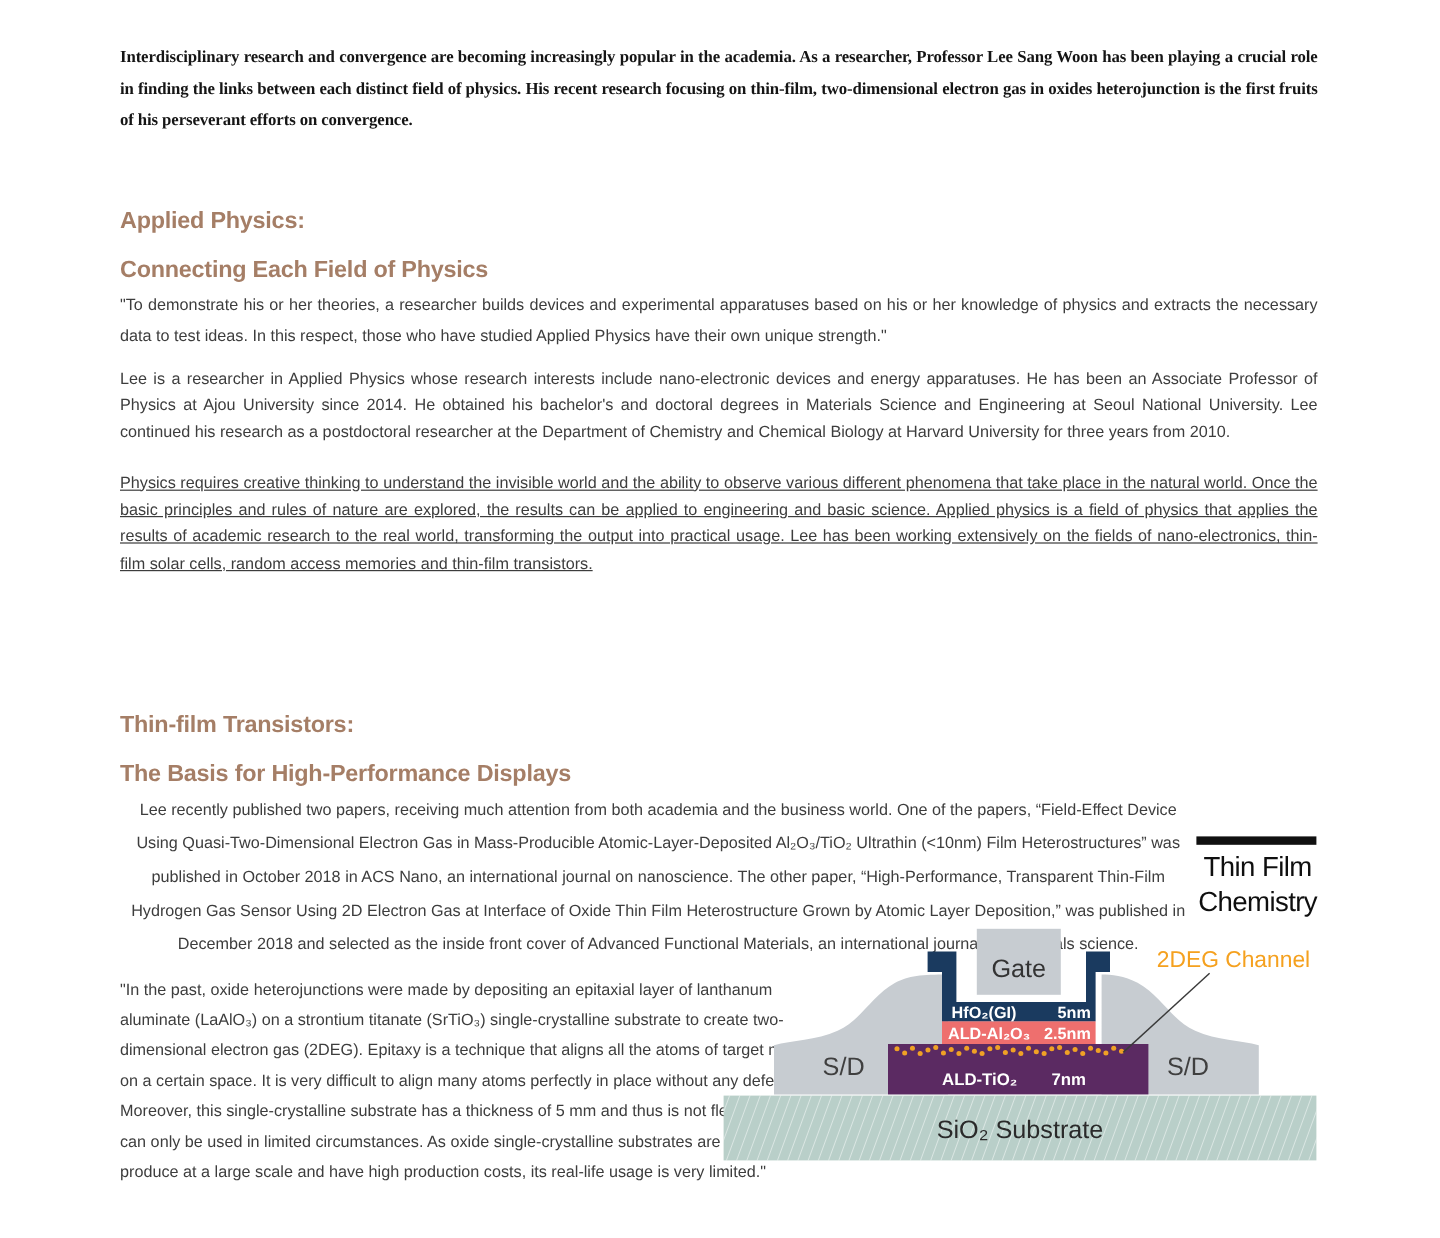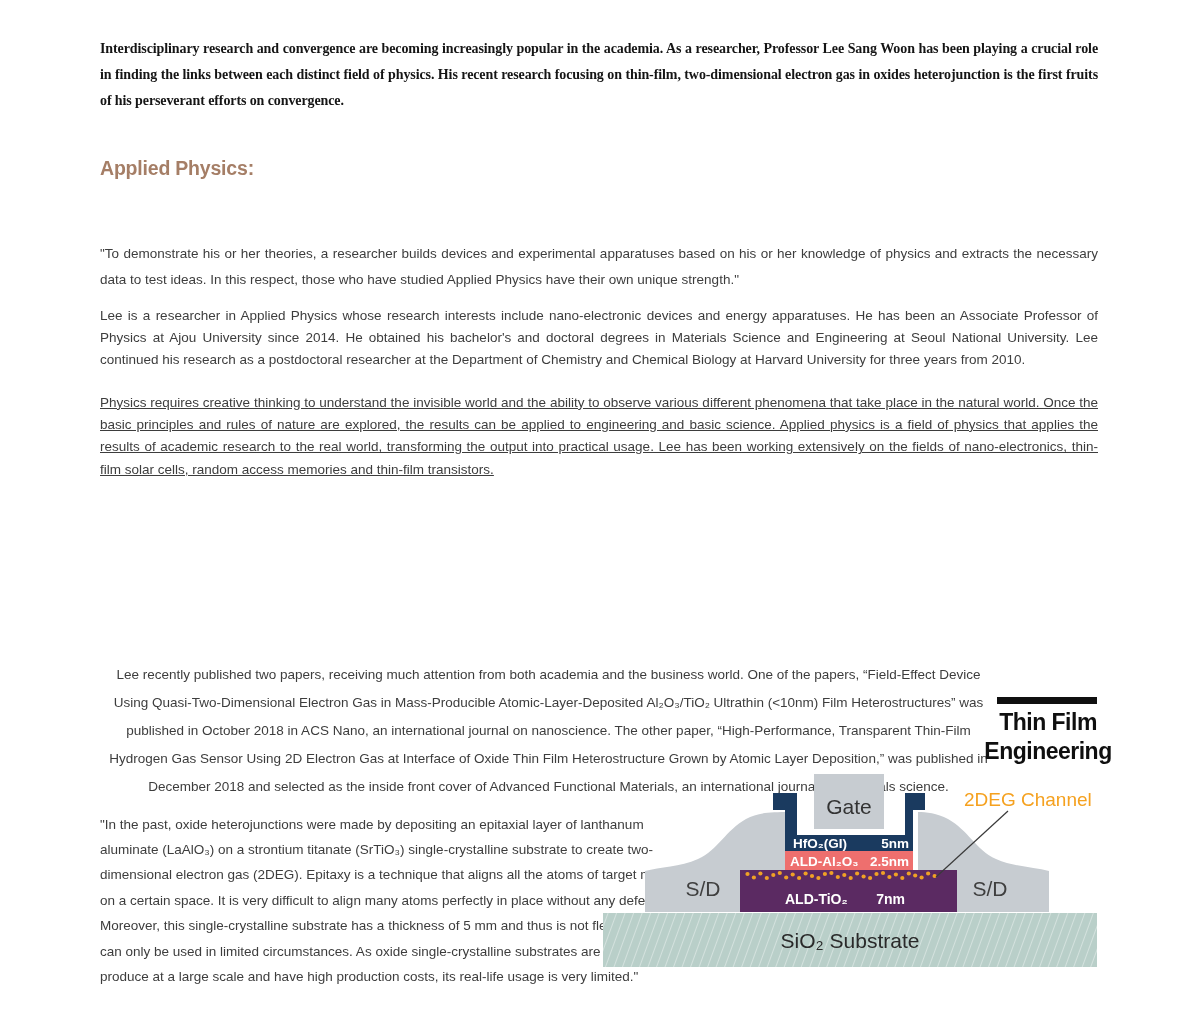--- a/index.html
+++ b/index.html
@@ -11,61 +11,66 @@
   .intro {
     left:100px; top:22px; width:998px;
     font-size:14px; font-weight:bold; line-height:26px;
     text-align:justify; color:#151515; letter-spacing:-0.1px;font-family:Liberation Serif, serif;
   }
   .heading {
     left:100px; width:600px;
     font-size:19.5px; font-weight:bold; line-height:25px;
     color:#a57e66; letter-spacing:-0.2px;
   }
-  .heading span { display:block; }
+  .heading span { display:block;margin-top:16px; }
   .h1 { top:156px; }
   .h2 { top:576px; }
   .bodytext { font-size:13.5px; color:#3d3d3d; }
   .q1 { left:100px; top:227px; width:998px; line-height:26px; text-align:justify; }
   .p1 { left:100px; top:291px; width:998px; line-height:22.4px; text-align:justify; }
   .p2 { left:100px; top:378px; width:998px; line-height:22.4px; text-align:justify;text-decoration:underline; }
   .p3 { left:100px; top:647px; width:897px; line-height:28px; text-align:center; }
   .q2 { left:100px; top:798px; width:592px; line-height:25.4px; text-align:left; }
   .tft-bar { left:997px; top:697px; width:100px; height:7px; background:#101010; }
   .tft-title {
     left:942px; top:708px; width:212px; text-align:center;
-    font-size:23px; font-weight:bold; line-height:29px; color:#0f0f0f; letter-spacing:-0.5px;
+    font-size:23px; font-weight:normal; line-height:29px; color:#0f0f0f; letter-spacing:-0.5px;
   }
   .tft-title span { display:block; }
   .diagram { left:600px; top:770px; width:500px; height:205px; }
   .svgtext { font-family:"Liberation Sans","DejaVu Sans",sans-serif; }
 </style>
 </head>
 <body>
 
 <div class="page">
 
   <p class="abs intro">Interdisciplinary research and convergence are becoming increasingly popular in the academia. As a researcher, Professor Lee Sang Woon has been playing a crucial role in finding the links between each distinct field of physics. His recent research focusing on thin-film, two-dimensional electron gas in oxides heterojunction is the first fruits of his perseverant efforts on convergence.</p>
 
   <div class="abs heading h1">
     <span>Applied Physics:</span>
+    <span>Connecting Each Field of Physics</span>
   </div>
 
   <p class="abs bodytext q1">"To demonstrate his or her theories, a researcher builds devices and experimental apparatuses based on his or her knowledge of physics and extracts the necessary data to test ideas. In this respect, those who have studied Applied Physics have their own unique strength."</p>
   <p class="abs bodytext p1">Lee is a researcher in Applied Physics whose research interests include nano-electronic devices and energy apparatuses. He has been an Associate Professor of Physics at Ajou University since 2014. He obtained his bachelor's and doctoral degrees in Materials Science and Engineering at Seoul National University. Lee continued his research as a postdoctoral researcher at the Department of Chemistry and Chemical Biology at Harvard University for three years from 2010.</p>
   <p class="abs bodytext p2">Physics requires creative thinking to understand the invisible world and the ability to observe various different phenomena that take place in the natural world. Once the basic principles and rules of nature are explored, the results can be applied to engineering and basic science. Applied physics is a field of physics that applies the results of academic research to the real world, transforming the output into practical usage. Lee has been working extensively on the fields of nano-electronics, thin-film solar cells, random access memories and thin-film transistors.</p>
 
+  <div class="abs heading h2">
+    <span>Thin-film Transistors:</span>
+    <span>The Basis for High-Performance Displays</span>
+  </div>
 
   <p class="abs bodytext p3">Lee recently published two papers, receiving much attention from both academia and the business world. One of the papers, “Field-Effect Device Using Quasi-Two-Dimensional Electron Gas in Mass-Producible Atomic-Layer-Deposited Al₂O₃/TiO₂ Ultrathin (&lt;10nm) Film Heterostructures” was published in October 2018 in ACS Nano, an international journal on nanoscience. The other paper, “High-Performance, Transparent Thin-Film Hydrogen Gas Sensor Using 2D Electron Gas at Interface of Oxide Thin Film Heterostructure Grown by Atomic Layer Deposition,” was published in December 2018 and selected as the inside front cover of Advanced Functional Materials, an international journal on materials science.</p>
   <p class="abs bodytext q2">"In the past, oxide heterojunctions were made by depositing an epitaxial layer of lanthanum aluminate (LaAlO₃) on a strontium titanate (SrTiO₃) single-crystalline substrate to create two-dimensional electron gas (2DEG). Epitaxy is a technique that aligns all the atoms of target material on a certain space. It is very difficult to align many atoms perfectly in place without any defects. Moreover, this single-crystalline substrate has a thickness of 5 mm and thus is not flexible, so it can only be used in limited circumstances. As oxide single-crystalline substrates are difficult to produce at a large scale and have high production costs, its real-life usage is very limited."</p>
 
   <div class="abs tft-bar"></div>
   <div class="abs tft-title">
     <span>Thin Film</span>
-    <span>Engineering</span>
+    <span>Chemistry</span>
   </div>
 
   <svg class="abs diagram" viewBox="0 0 500 205" width="500" height="205" xmlns="http://www.w3.org/2000/svg">
     <defs>
       <pattern id="hatch" width="8" height="8" patternUnits="userSpaceOnUse" patternTransform="rotate(20)">
         <line x1="0" y1="0" x2="0" y2="8" stroke="rgba(255,255,255,0.55)" stroke-width="1.4"></line>
       </pattern>
     </defs>
 
     <rect x="3" y="143" width="494" height="54" fill="#b9cfc9"></rect>

